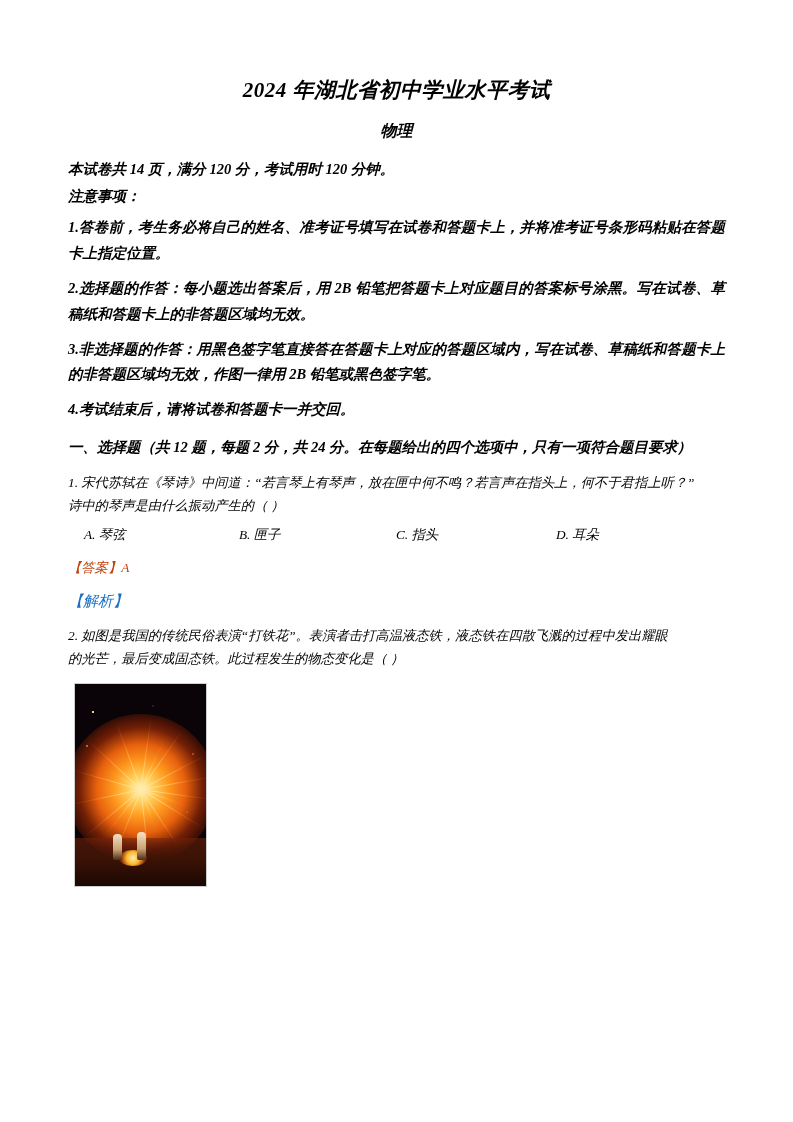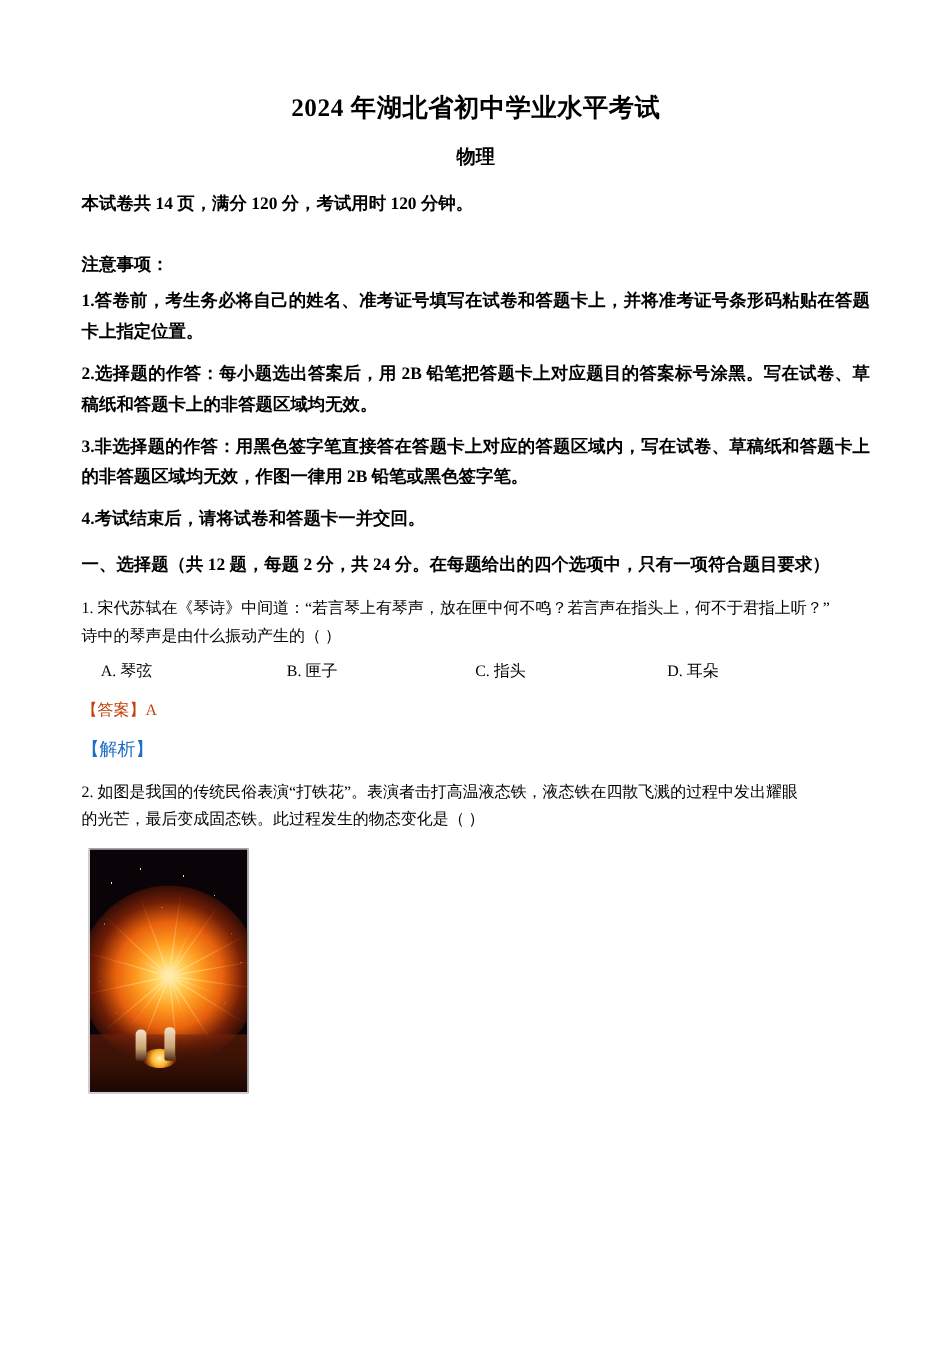--- a/index.html
+++ b/index.html
@@ -15,20 +15,21 @@
     position: relative;
     overflow: hidden;
   }
   .page {
     position: absolute;
     left: 0; top: 0;
     width: 793px;
     height: 967px;
     padding: 56px 68px 40px 68px;
     box-sizing: border-box;
+    font-style: italic;
   }
   .doc-title {
     text-align: center;
     font-size: 21px;
     font-weight: bold;
     letter-spacing: 0.5px;
     margin: 20px 0 0 0;
     line-height: 1.4;
   }
   .doc-subtitle {
@@ -39,21 +40,21 @@
   }
   .exam-info {
     text-align: left;
     font-size: 14.5px;
     font-weight: bold;
     margin: 18px 0 0 0;
   }
   .notice-head {
     font-size: 14.5px;
     font-weight: bold;
-    margin: 32px 0 0 0;
+    margin: 8px 0 0 0;
   }
   .notice-item {
     font-size: 14.5px;
     font-weight: bold;
     line-height: 1.78;
     margin: 9px 0 0 0;
     text-align: justify;
   }
   .section-head {
     font-size: 14.5px;

